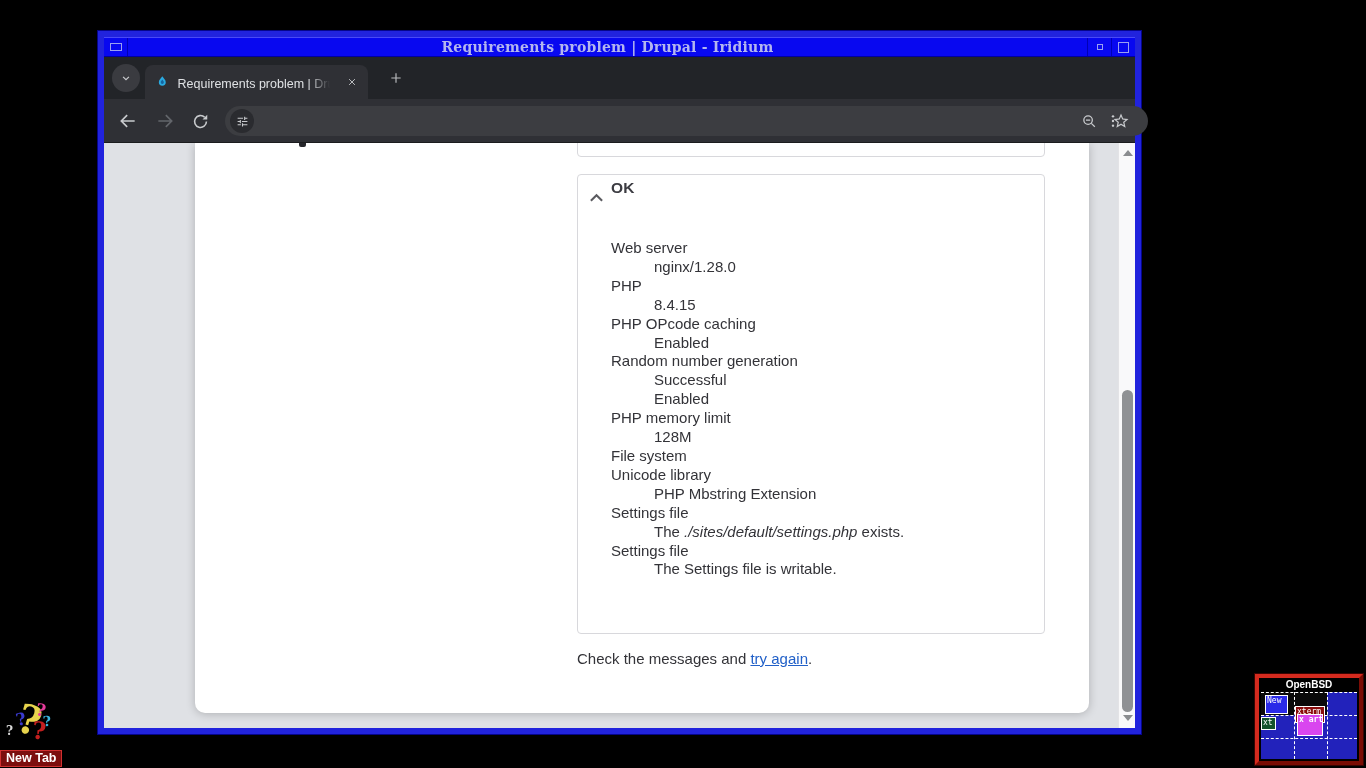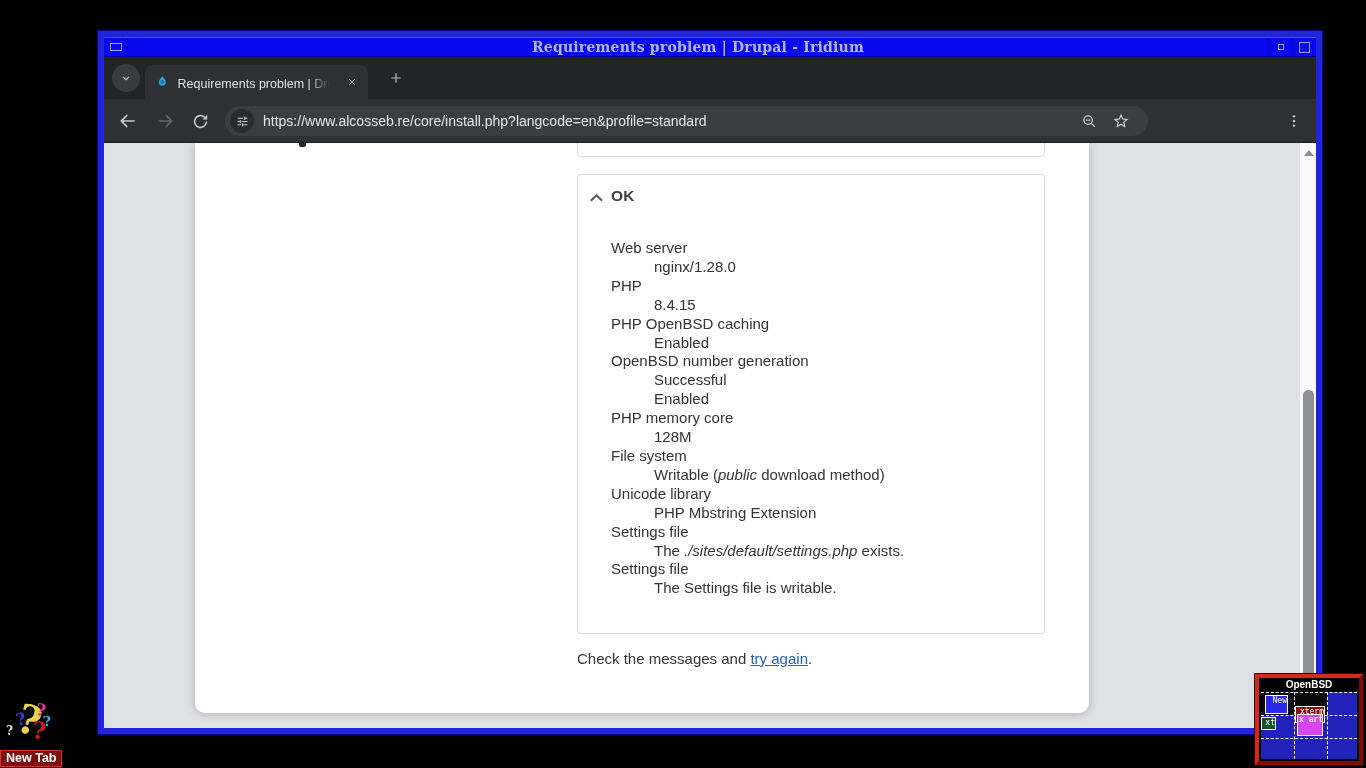--- a/index.html
+++ b/index.html
@@ -1,20 +1,20 @@
 <!DOCTYPE html>
 <html><head>
 <meta charset="utf-8">
 <style>
   html,body{margin:0;padding:0;width:1366px;height:768px;background:#000;overflow:hidden;
     font-family:"Liberation Sans",sans-serif;}
   *{box-sizing:border-box;}
 
   
-  .fvwm-window{position:absolute;left:97px;top:30px;width:1226px;height:705px;
+  .fvwm-window{position:absolute;left:97px;top:30px;width:1045px;height:705px;
     background:#2123dd;border:1px solid #05058a;}
   .win-inner{position:absolute;left:6px;top:6px;right:6px;bottom:6px;display:flex;flex-direction:column;}
   .titlebar{height:20px;background:#0808f0;border-top:1px solid #4a4af5;border-bottom:1px solid #0000a0;
     display:flex;align-items:stretch;flex:0 0 auto;}
   .titlebar .tb-title{flex:1;text-align:center;color:#b4b6ee;font-family:"DejaVu Serif",serif;
     font-weight:bold;font-size:14px;line-height:18px;letter-spacing:.2px;overflow:hidden;white-space:nowrap;}
   .tb-btn{width:24px;display:flex;align-items:center;justify-content:center;border-left:1px solid #0000b4;}
   .tb-btn.left{border-left:none;border-right:1px solid #0000b4;}
   .tb-glyph{border:1px solid #9aa0f0;background:transparent;}
   .g-menu{width:12px;height:8px;}
@@ -45,21 +45,21 @@
 
   
   .viewport{flex:1;background:#dfe1e5;position:relative;overflow:hidden;min-height:0;}
   .page-container{position:absolute;left:91px;top:0;width:894px;height:570px;background:#fff;
     border-radius:0 0 10px 10px;box-shadow:0 1px 10px rgba(0,0,0,.22);}
   .text-fragment{position:absolute;left:104px;top:0;width:7px;height:4px;background:#26262b;border-radius:0 0 2px 2px;}
   .card{position:absolute;left:382px;width:468px;background:#fff;border:1px solid #d8d8dc;border-radius:4px;}
   .card.partial{top:-26px;height:40px;}
   .card.ok{top:31px;height:460px;}
   .ok-chevron{position:absolute;left:11px;top:16px;width:15px;height:14px;}
-  .ok-heading{position:absolute;left:33px;top:12px;font-size:15.5px;font-weight:bold;color:#3c3c42;letter-spacing:.3px;}
+  .ok-heading{position:absolute;left:33px;top:4px;font-size:15.5px;font-weight:bold;color:#3c3c42;letter-spacing:.3px;}
   .req-list{position:absolute;left:33px;top:64px;font-size:15px;line-height:18.9px;color:#333338;margin:0;width:420px;}
   .req-list dt{margin:0;}
   .req-list dd{margin:0 0 0 43px;}
   .req-list .it{font-style:italic;}
   .page-footer{position:absolute;left:382px;top:507px;font-size:15px;color:#333338;}
   .page-footer a{color:#2160c8;text-decoration:underline;}
 
   .scrollbar{position:absolute;right:0;top:0;width:17px;height:100%;background:#f9f9fa;border-left:1px solid #e3e3e6;}
   .sb-arrow{position:absolute;left:4px;width:0;height:0;border-left:5px solid transparent;border-right:5px solid transparent;}
   .sb-up{top:7px;border-bottom:6px solid #8a8c8f;}
@@ -75,21 +75,21 @@
   
   .pager{position:absolute;left:1255px;top:674px;width:108px;height:91px;background:#000;
     border:4px solid;border-color:#d42a1e #7a0c04 #7a0c04 #d42a1e;outline:1px solid #3a0402;}
   .pager-title{position:absolute;left:0;top:0;width:100%;height:30px;text-align:center;color:#fff;
     font-size:10px;font-weight:bold;line-height:13px;background:#000;}
   .pager-grid{position:absolute;left:2px;right:2px;top:14px;bottom:2px;background:#2222bb;overflow:hidden;}
   .cell-active{position:absolute;background:#0a0a0a;}
   .dash-v{position:absolute;top:0;bottom:0;width:0;border-left:1px dashed #fff;}
   .dash-h{position:absolute;left:0;right:0;height:0;border-top:1px dashed #fff;}
   .mini{position:absolute;border:1px solid #fff;color:#fff;font-family:"DejaVu Sans Mono",monospace;
-    font-size:8px;line-height:9px;overflow:hidden;white-space:nowrap;padding-left:1px;text-align:right;}
+    font-size:8px;line-height:9px;overflow:hidden;white-space:nowrap;padding-left:1px;}
   .mini.m0{left:4px;top:3px;width:23px;height:19px;}
   .mini.m1{left:34px;top:14px;width:30px;height:17px;}
   .mini.m2{left:0px;top:25px;width:15px;height:13px;}
   .mini.m3{left:36px;top:22px;width:26px;height:22px;}
 
   svg{display:block;}
 </style>
 </head>
 <body>
 
@@ -158,21 +158,20 @@
               <path d="M20.5 3.5v6h-6z" fill="#c9cbce"></path>
             </svg>
           </div>
 
           <div class="omnibox">
             <div class="site-chip">
               <svg width="13" height="13" viewBox="0 0 24 24">
                 <path d="M3 17v2h6v-2H3zM3 5v2h10V5H3zm10 16v-2h8v-2h-8v-2h-2v6h2zM7 9v2H3v2h4v2h2V9H7zm14 4v-2H11v2h10zm-6-4h2V7h4V5h-4V3h-2v6z" fill="#c9cbce"></path>
               </svg>
             </div>
-            <span class="url">https://www.alcosseb.re/core/install.php?langcode=en&amp;profile=standard</span>
             <div class="omni-icon" style="right:50px;">
               <svg width="17" height="17" viewBox="0 0 24 24">
                 <circle cx="10" cy="10" r="6" stroke="#c9cbce" stroke-width="1.8" fill="none"></circle>
                 <path d="M14.6 14.6L19.5 19.5M7 10h6" stroke="#c9cbce" stroke-width="1.8" fill="none"></path>
               </svg>
             </div>
             <div class="omni-icon" style="right:18px;">
               <svg width="18" height="18" viewBox="0 0 24 24">
                 <path d="M22 9.24l-7.19-.62L12 2 9.19 8.63 2 9.24l5.46 4.73L5.82 21 12 17.27 18.18 21l-1.63-7.03L22 9.24zM12 15.4l-3.76 2.27 1-4.28-3.32-2.88 4.38-.38L12 6.1l1.71 4.04 4.38.38-3.32 2.88 1 4.28L12 15.4z" fill="#c9cbce"></path>
               </svg>
@@ -197,29 +196,28 @@
             <div class="card ok">
               <svg class="ok-chevron" viewBox="0 0 16 14">
                 <path d="M2 10l6-6 6 6" stroke="#5b5b60" stroke-width="2.2" fill="none"></path>
               </svg>
               <div class="ok-heading">OK</div>
               <dl class="req-list">
                   <dt>Web server</dt>
                   <dd><span>nginx/1.28.0</span></dd>
                   <dt>PHP</dt>
                   <dd><span>8.4.15</span></dd>
-                  <dt>PHP OpenBSD caching</dt>
+                  <dt>PHP OPcode caching</dt>
                   <dd><span>Enabled</span></dd>
-                  <dt>OpenBSD number generation</dt>
+                  <dt>Random number generation</dt>
                   <dd><span>Successful</span></dd>
                   <dd><span>Enabled</span></dd>
-                  <dt>PHP memory core</dt>
+                  <dt>PHP memory limit</dt>
                   <dd><span>128M</span></dd>
                   <dt>File system</dt>
-                  <dd><span>Writable (</span><span class="it">public</span><span> download method)</span></dd>
                   <dt>Unicode library</dt>
                   <dd><span>PHP Mbstring Extension</span></dd>
                   <dt>Settings file</dt>
                   <dd><span>The </span><span class="it">./sites/default/settings.php</span><span> exists.</span></dd>
                   <dt>Settings file</dt>
                   <dd><span>The Settings file is writable.</span></dd>
                 </dl>
             </div>
 
             <div class="page-footer">

